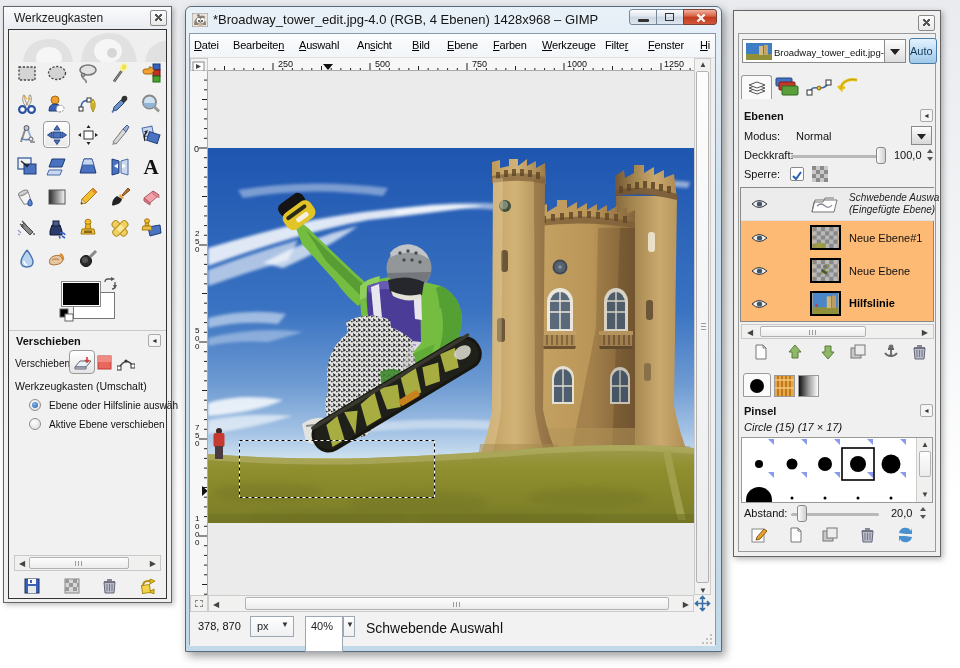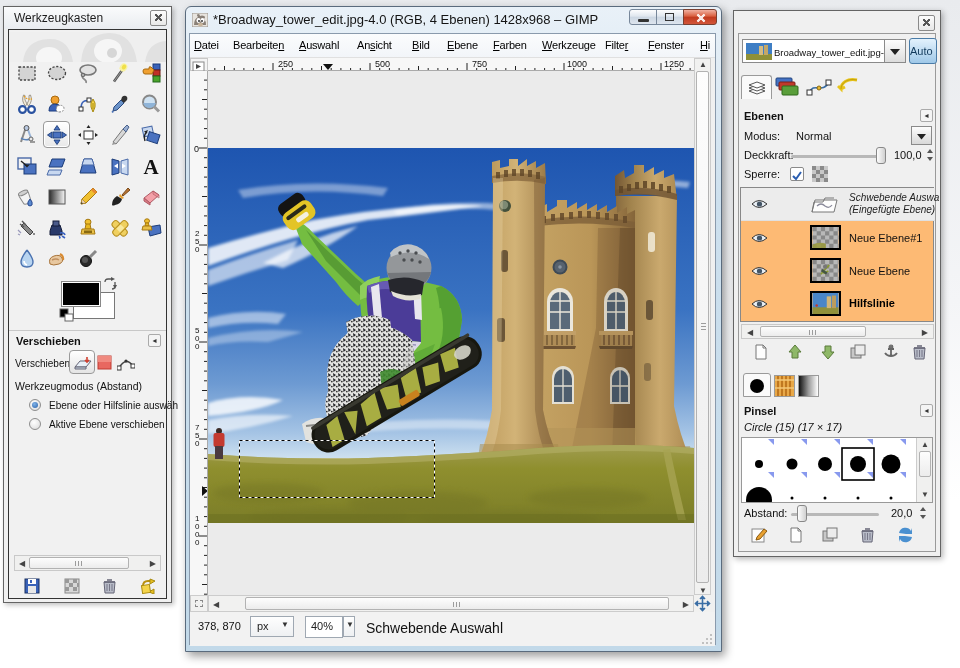--- a/index.html
+++ b/index.html
@@ -101,21 +101,21 @@
 <svg class="abs" style="left:88px; top:325px;" width="16" height="16">
         <rect x="1" y="1" width="13" height="13" fill="#e86860" stroke="#c03a30"></rect>
         <rect x="1" y="1" width="13" height="6" fill="#f08a80"></rect>
       </svg>
 <svg class="abs" style="left:108px; top:324px;" width="18" height="18">
         <path d="M2,14 Q9,2 16,12" stroke="#444" stroke-width="1.5" fill="none"></path>
         <rect x="0" y="12" width="4" height="4" fill="#fff" stroke="#333"></rect>
         <rect x="14" y="10" width="4" height="4" fill="#fff" stroke="#333"></rect>
         <circle cx="9" cy="7" r="1.6" fill="#333"></circle>
       </svg>
-<span class="abs small" style="left:6px; top:350px; font-size:10.5px;">Werkzeugmodus (Abstand)</span>
+<span class="abs small" style="left:6px; top:350px; font-size:10.5px;">Werkzeugkasten (Umschalt)</span>
 <div class="radio sel" style="left:20px; top:369px;"></div>
 <span class="abs small" style="left:40px; top:370px; font-size:10px;">Ebene oder Hilfslinie auswäh</span>
 <div class="radio" style="left:20px; top:388px;"></div>
 <span class="abs small" style="left:40px; top:389px; font-size:10px;">Aktive Ebene verschieben</span>
 <div class="sb" style="left:5px; top:525px; width:147px; height:16px;">
   <div class="sb-thumb grip" style="left:14px; top:1px; width:100px; height:12px;"></div>
   <div class="arr" style="left:4px; top:3px;">◀</div>
   <div class="arr" style="right:4px; top:3px;">▶</div>
 </div>
 <svg class="abs" style="left:15px; top:548px;" width="17" height="16">
@@ -692,21 +692,21 @@
         </svg></div>
     <div id="qmask">
         <div class="abs" style="left:4px; top:4px; width:8px; height:7px; border:1px dashed #888;"></div>
       </div>
     <div id="statusbar">
       <span class="abs small" style="left:8px; top:8px;">378, 870</span>
       <div class="combo" style="left:60px; top:4px; width:44px; height:21px;">
           <span style="position:absolute;left:6px;top:3px;">px</span>
           <span style="position:absolute;right:4px;top:3px;font-size:8px;color:#333">▼</span>
         </div>
-      <div class="combo" style="left:115px; top:4px; width:38px; height:22px; background:#fff;">
+      <div class="combo" style="left:115px; top:4px; width:38px; height:36px; background:#fff;">
           <span style="position:absolute;left:5px;top:3px;">40%</span>
         </div>
       <div class="combo" style="left:153px; top:4px; width:12px; height:21px;">
           <span style="position:absolute;left:2px;top:3px;font-size:8px;color:#333">▼</span>
         </div>
       <span class="abs" style="left:176px; top:8px; font-size:14px; color:#111;">Schwebende Auswahl</span>
     </div>
     <svg class="abs" style="left:512px; top:598px;" width="12" height="12">
       <g fill="#b0b0b0">
           <circle cx="9" cy="3" r="1"></circle>

